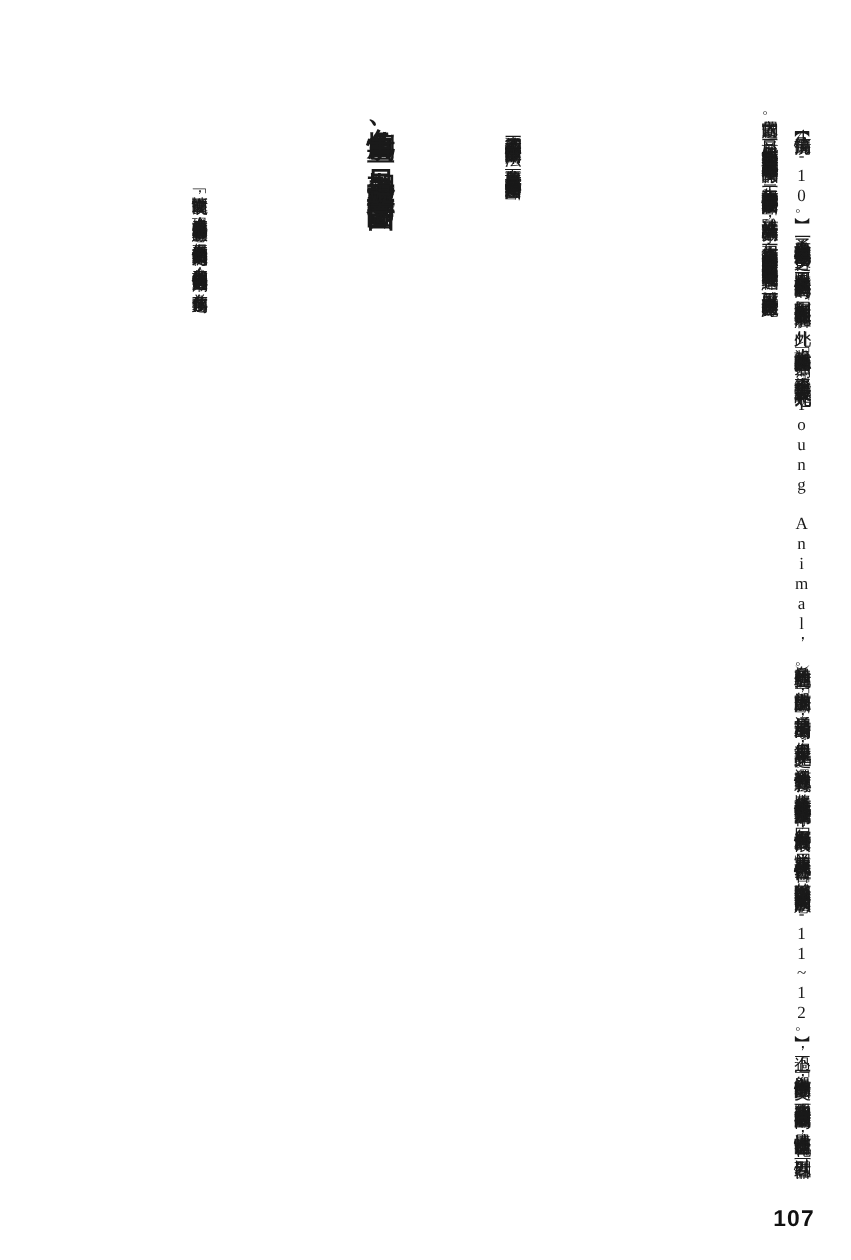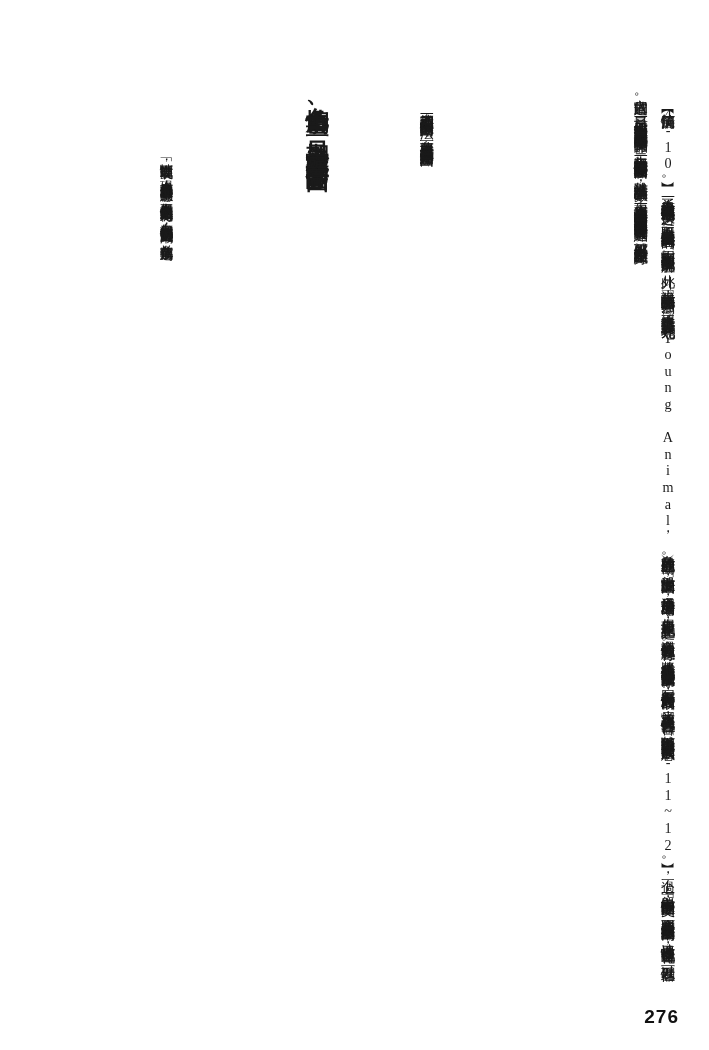--- a/index.html
+++ b/index.html
@@ -95,15 +95,15 @@
   </div>
 
   <div class="col-before-title">
     <p class="no-indent">本節我們介紹了一般向漫畫中的「斷面圖」用法，而接著就要來看看成人漫畫界又是如何運用「斷面圖」。</p>
   </div>
 
   <div class="section-title">色情劇畫、早期美少女漫畫中登場的「斷面圖」</div>
 
   <div class="caption-block">「性交斷面圖」表現，現今在成人漫畫的舞台上發展出各種各樣的型態，但在更早之前的色情劇畫中又是如何呢？在七〇年代初期出現的色情劇畫引起巨大風潮，並在七八年前後達到頂</div>
 
-  <div class="page-number">276</div>
+  <div class="page-number">107</div>
 
 </div>
 
 </body></html>

